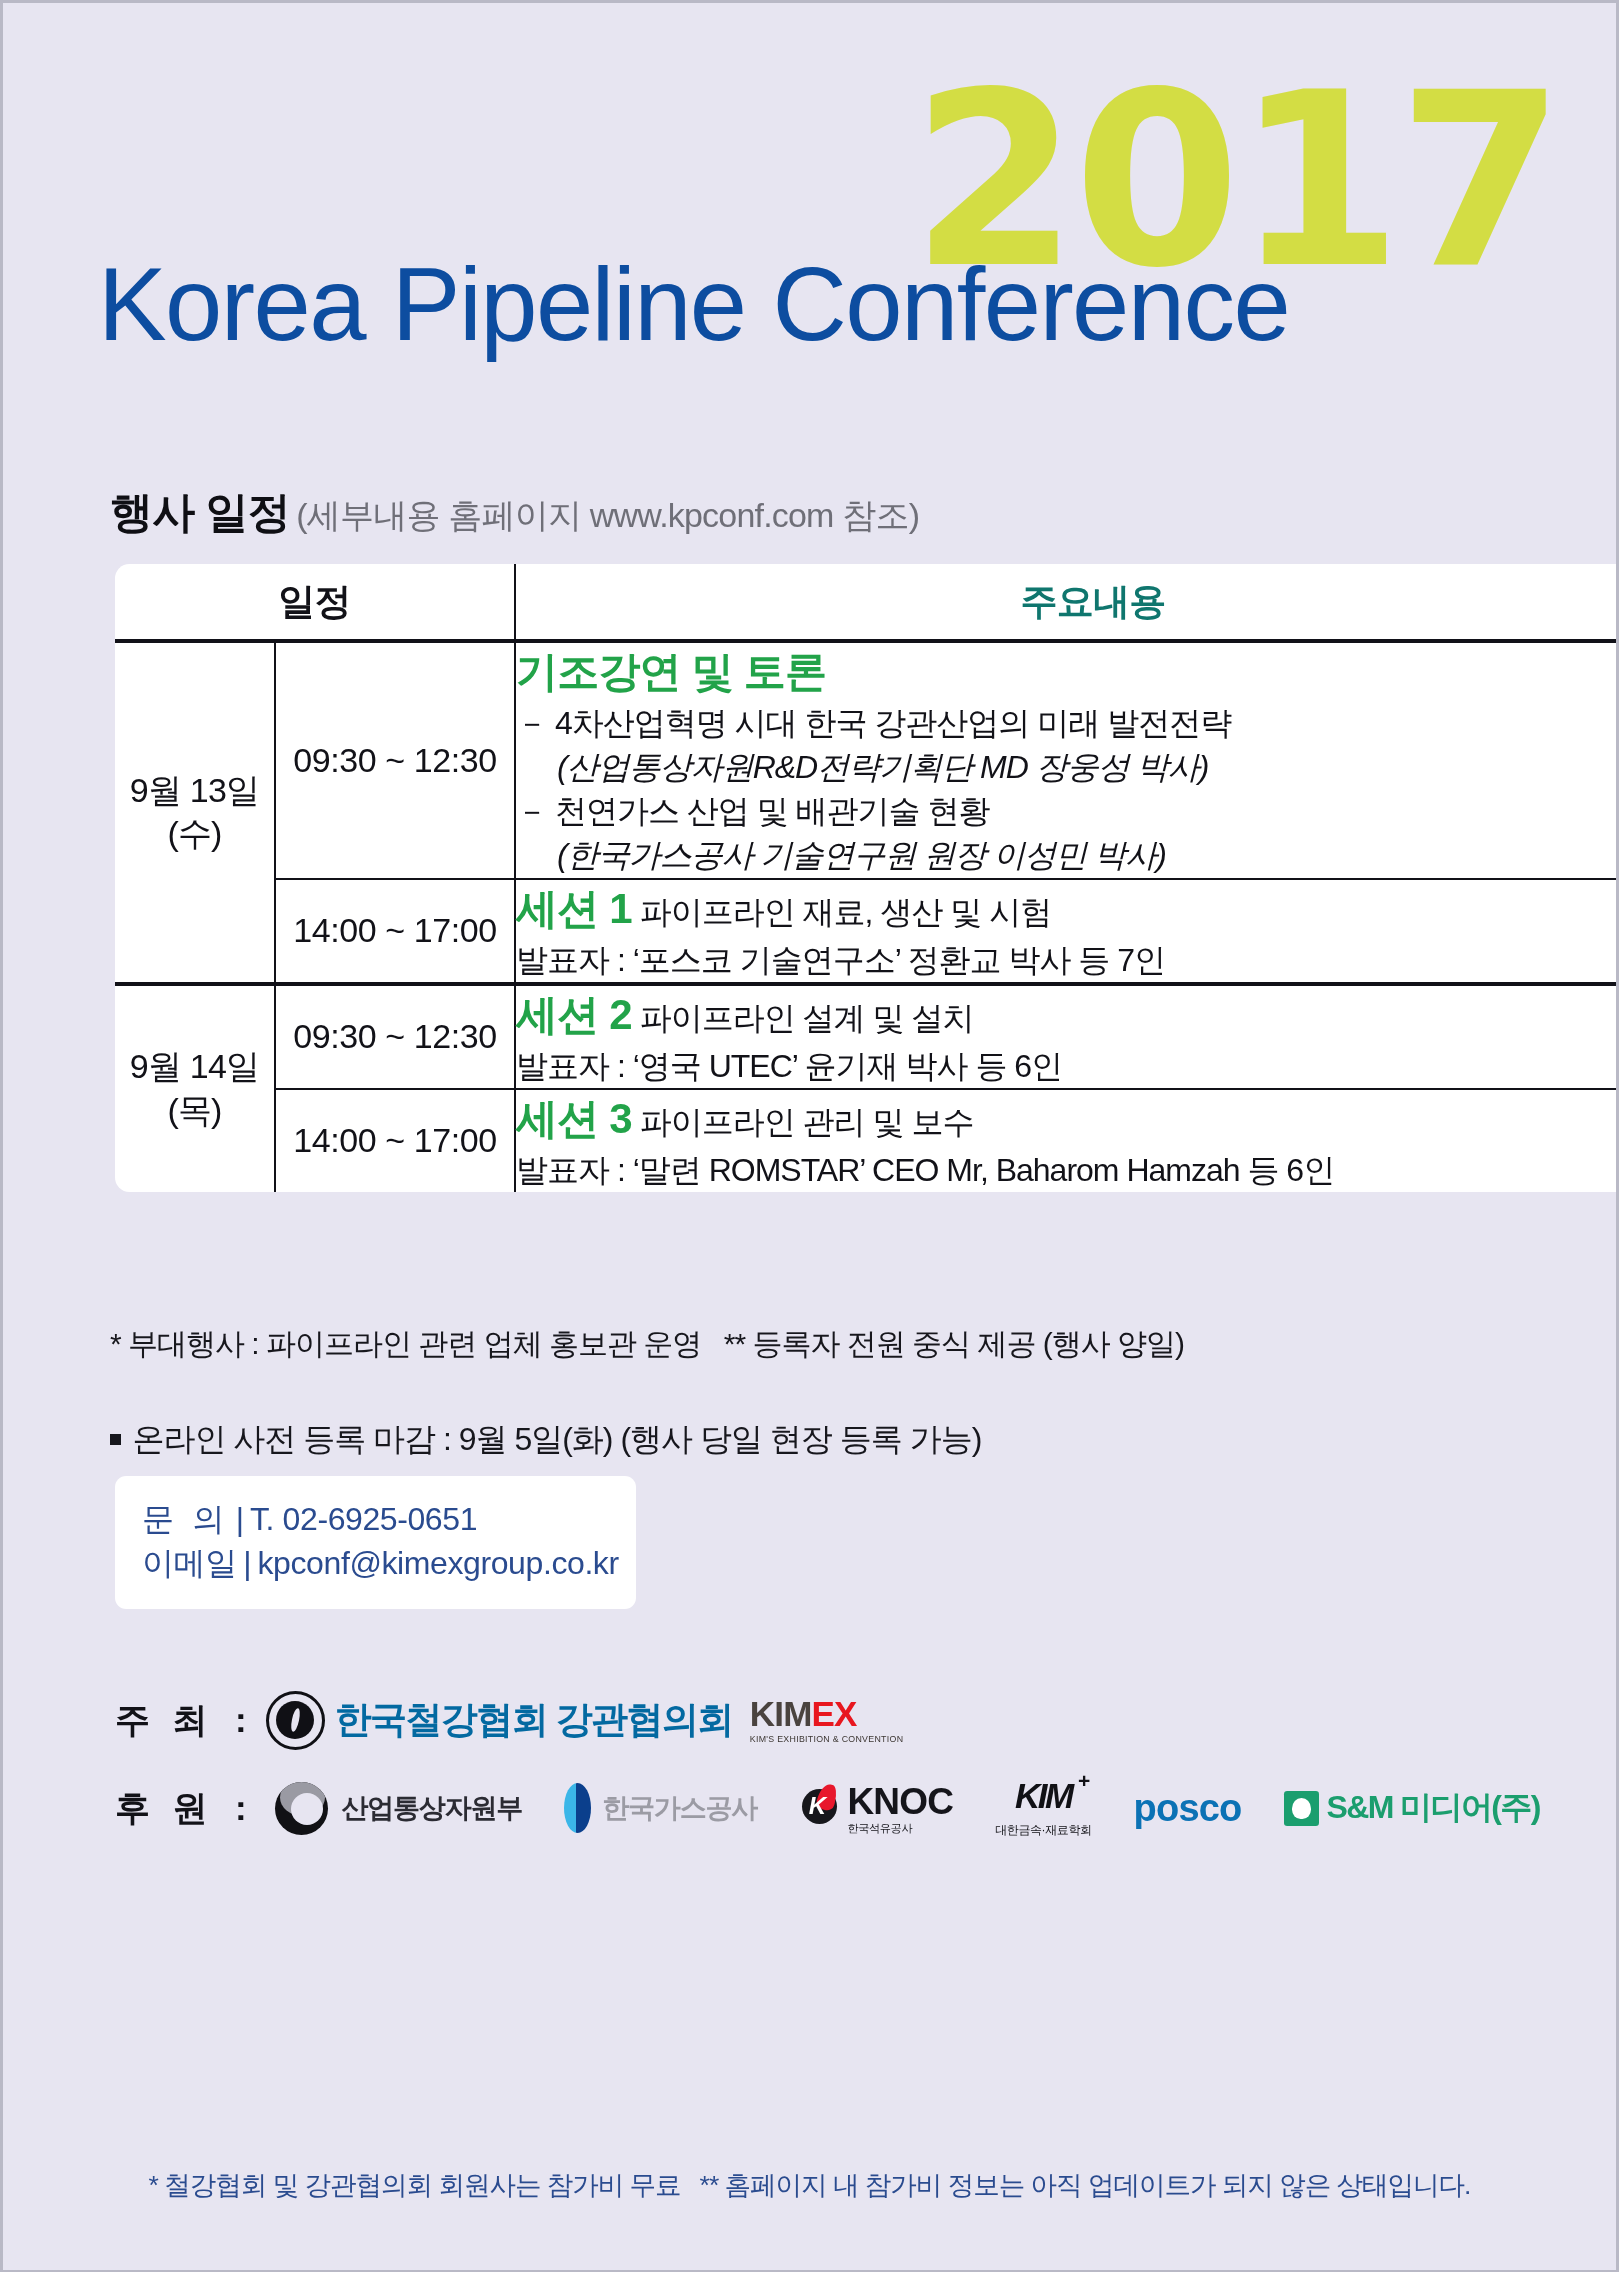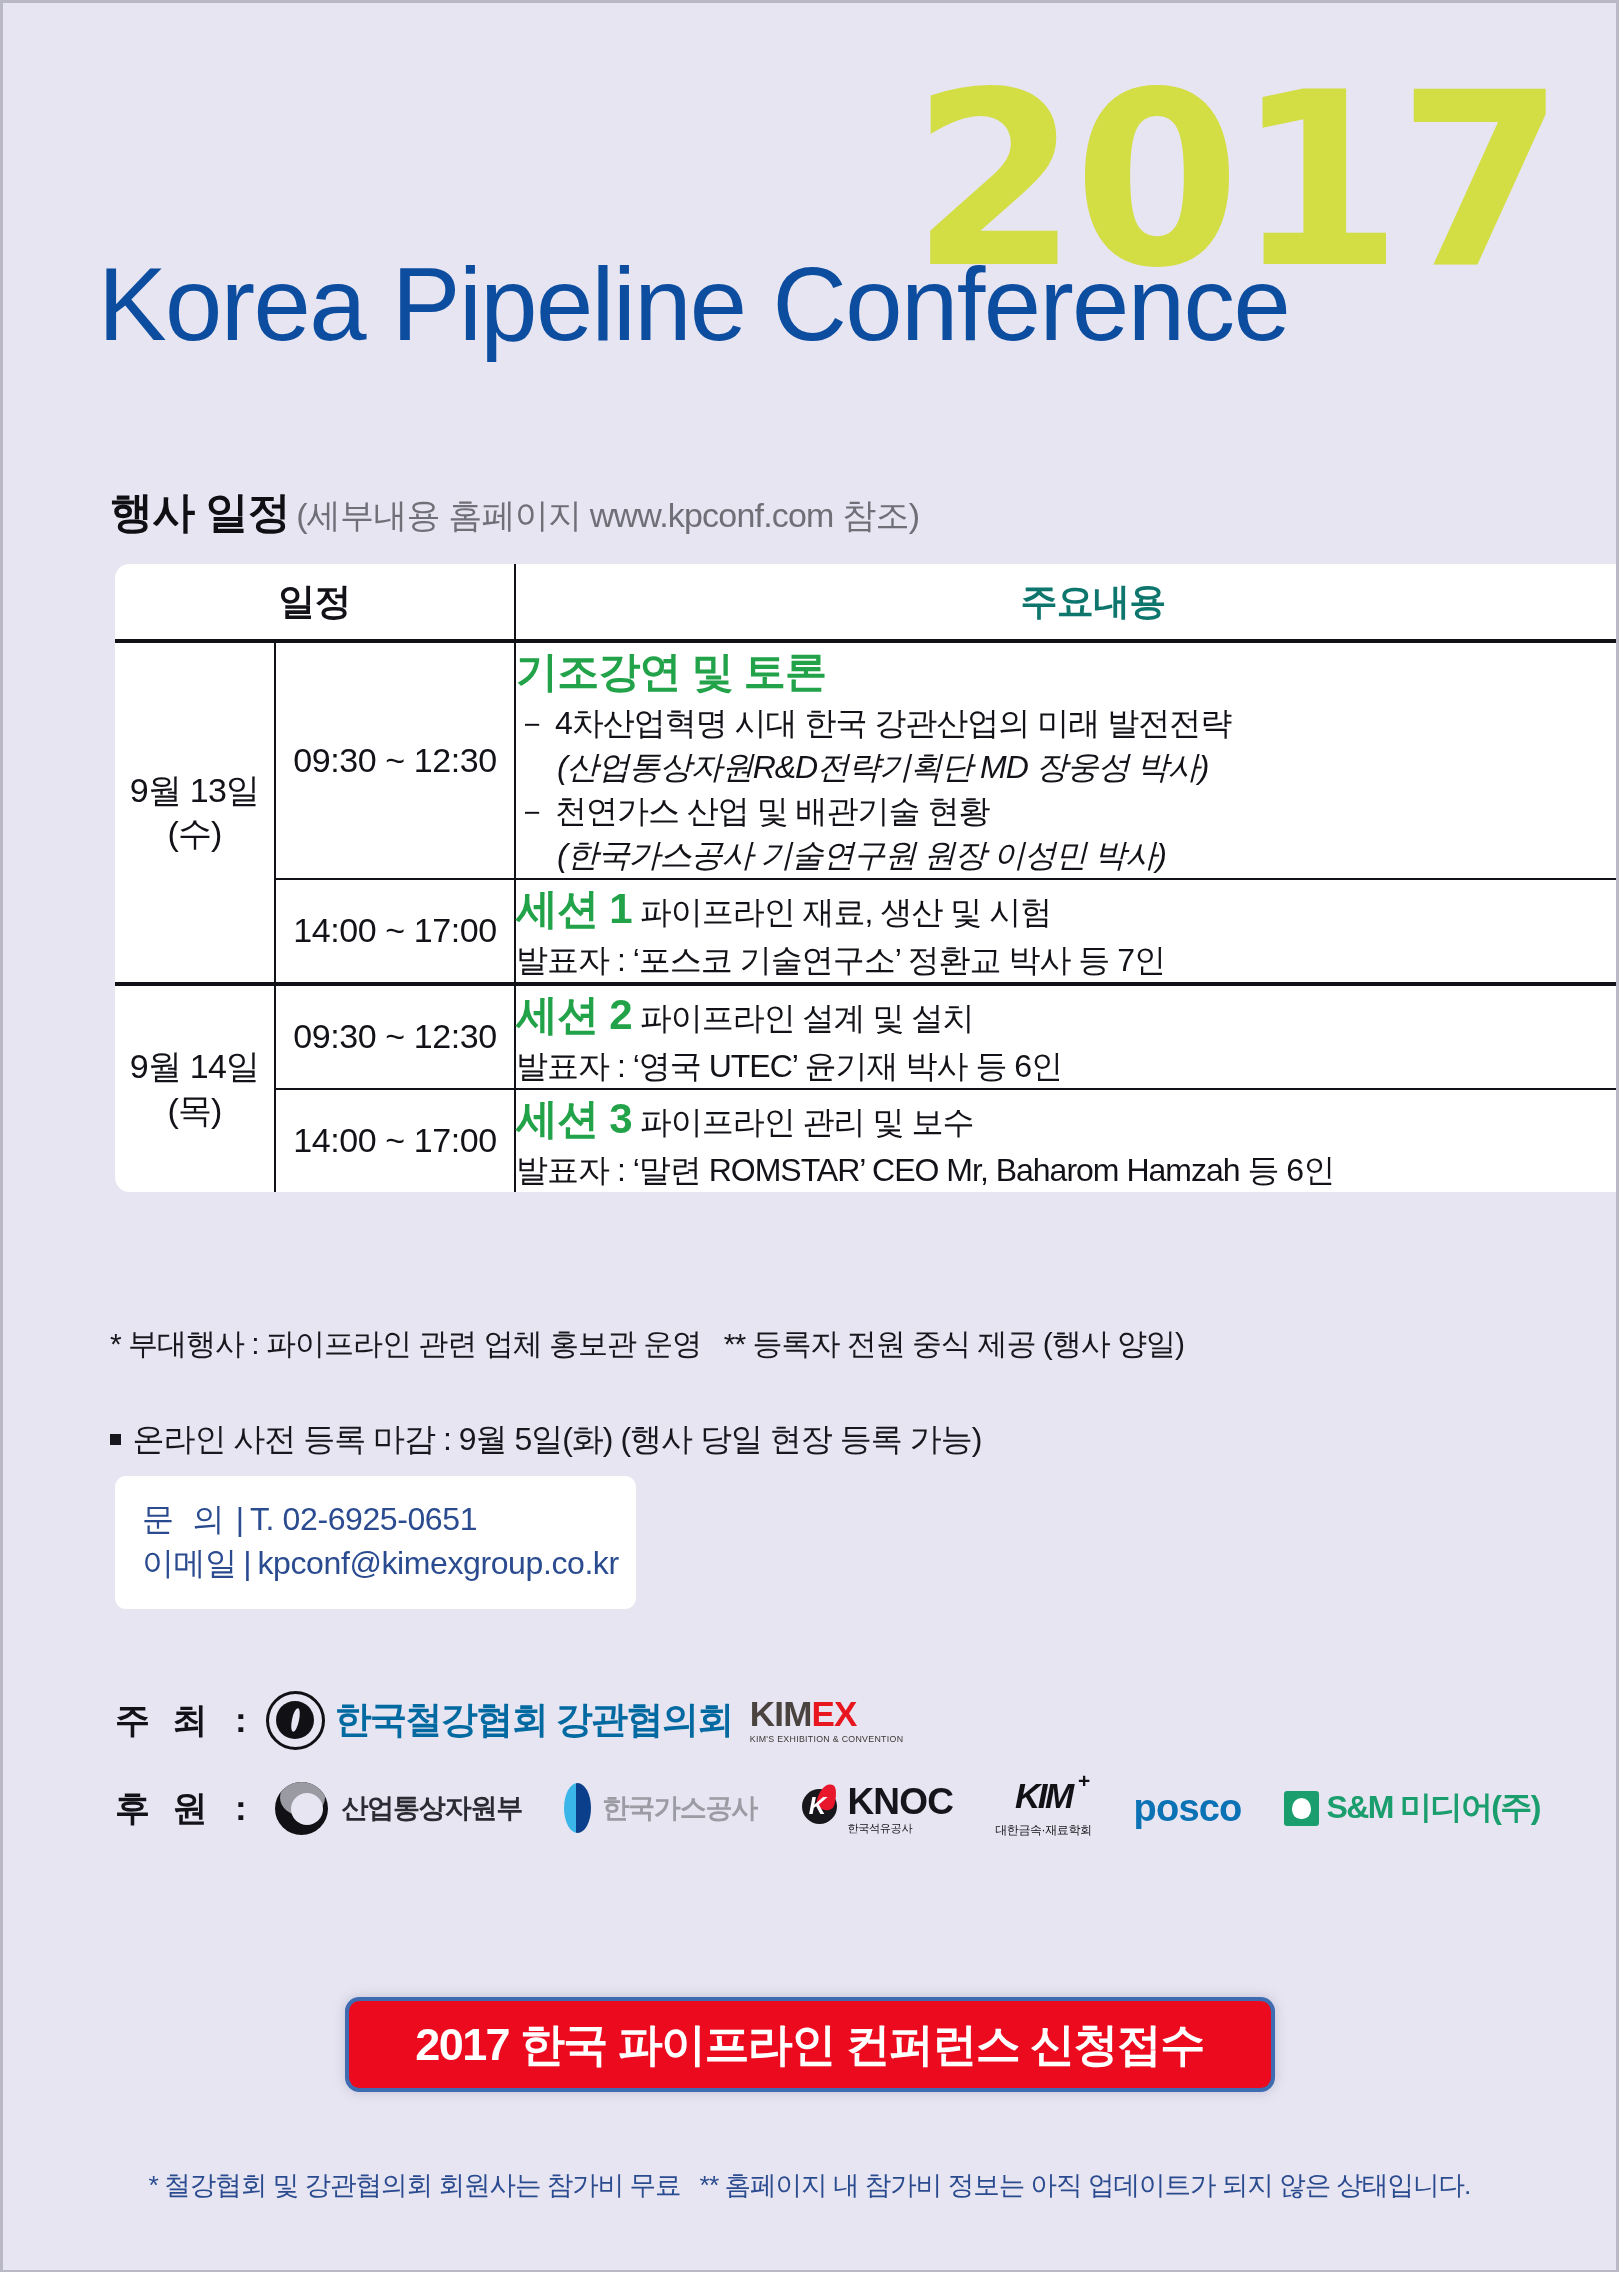--- a/index.html
+++ b/index.html
@@ -604,22 +604,19 @@
         <span class="posco-text">posco</span>
       </span>
 
       <span class="spon">
         <span class="sm-mark"></span>
         <span class="sm-text">S&amp;M 미디어(주)</span>
       </span>
     </div>
   </div>
 
-  <div class="cta">
-    <span class="cta-label">2017 한국 파이프라인 컨퍼런스 신청접수</span>
-  </div>
 
   <div class="footer-note">
     <span>* 철강협회 및 강관협의회 회원사는 참가비 무료</span><span class="gap"></span><span>** 홈페이지 내 참가비 정보는 아직 업데이트가 되지 않은 상태입니다.</span>
   </div>
 
 </div>
 
 
 </body></html>

